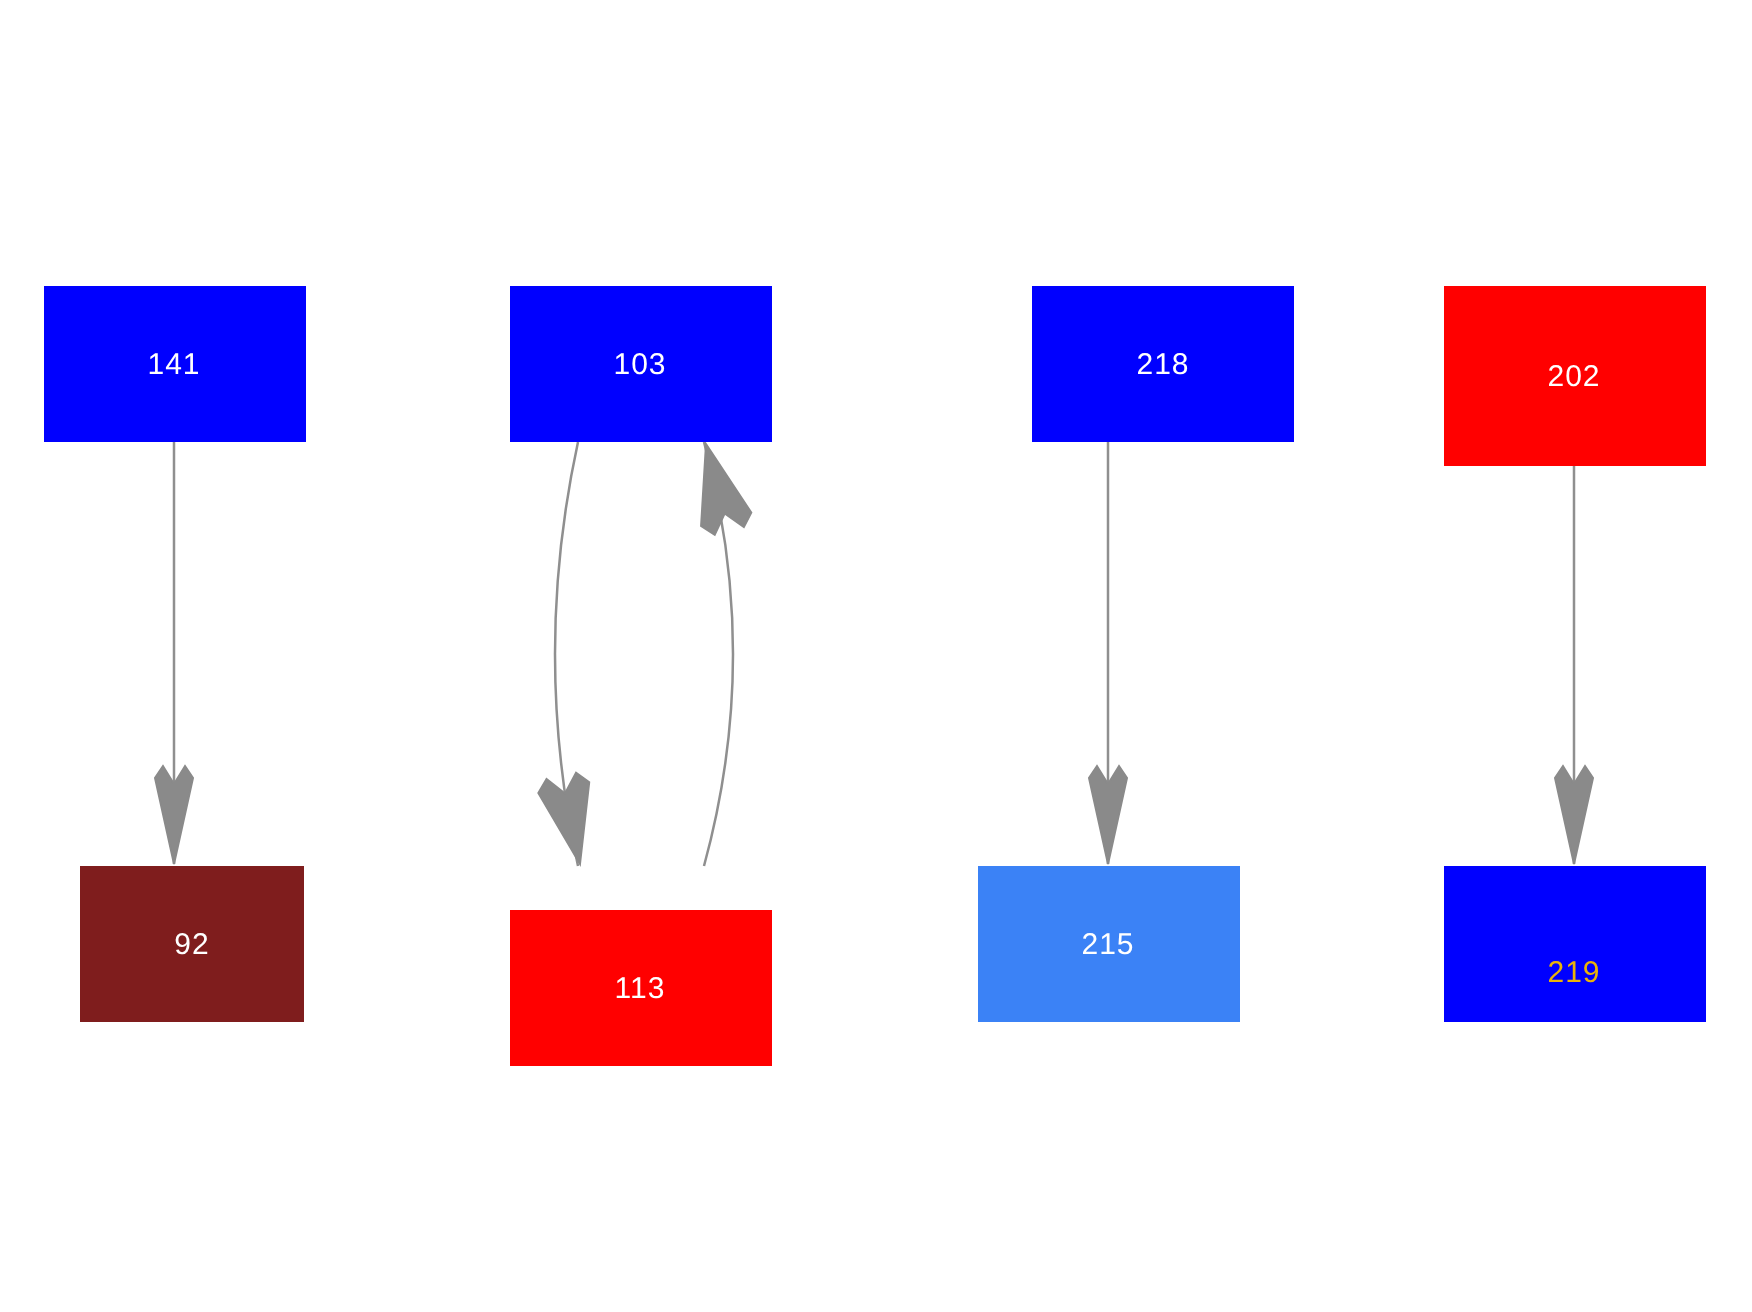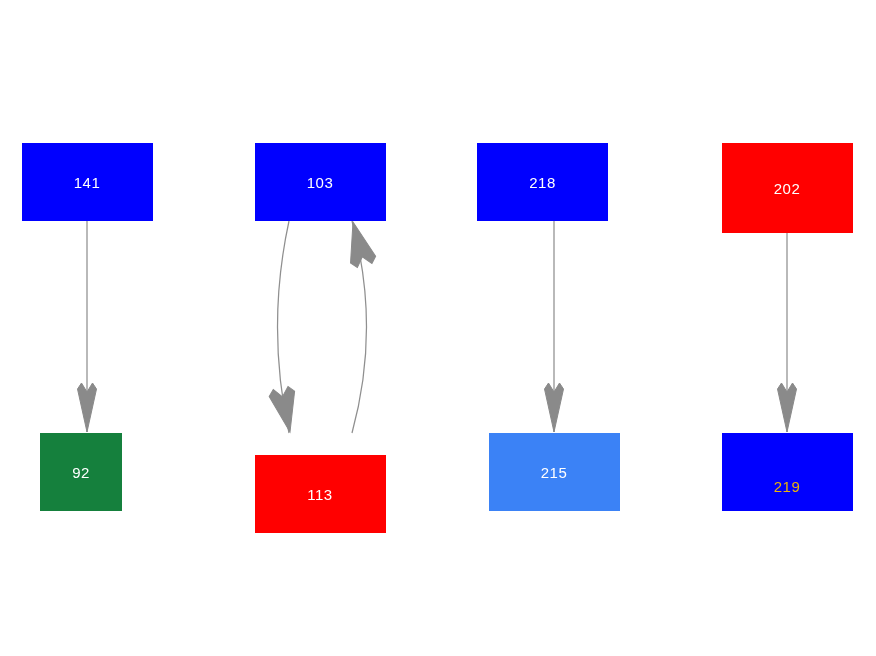--- a/index.html
+++ b/index.html
@@ -43,30 +43,30 @@
       <polygon points="0,0 -13,-39 -7.539999999999999,-45 0,-36 7.539999999999999,-45 13,-39" fill="#8a8a8a" stroke="#8a8a8a" stroke-width="1" transform="translate(353,222) rotate(165)"></polygon>
       <path d="M 554,221 L 554,432" fill="none" stroke="#8f8f8f" stroke-width="1.25"></path>
       <polygon points="0,0 -9.5,-43 -5.51,-49 0,-40 5.51,-49 9.5,-43" fill="#8a8a8a" stroke="#8a8a8a" stroke-width="1" transform="translate(554,432) rotate(0)"></polygon>
       <path d="M 787,221 L 787,432" fill="none" stroke="#8f8f8f" stroke-width="1.25"></path>
       <polygon points="0,0 -9.5,-43 -5.51,-49 0,-40 5.51,-49 9.5,-43" fill="#8a8a8a" stroke="#8a8a8a" stroke-width="1" transform="translate(787,432) rotate(0)"></polygon>
     </svg>
 
   <div class="node" style="width: 131px; height: 78px; left: 21.5px; top: 143px; background: rgb(0, 0, 255);">
     <span class="node-label" style="color: rgb(255, 255, 255);">141</span>
   </div>
-  <div class="node" style="width: 82px; height: 78px; left: 40px; top: 433px; background: #15803d;">
+  <div class="node" style="width: 112px; height: 78px; left: 40px; top: 433px; background: #7f1d1d;">
     <span class="node-label" style="color: rgb(255, 255, 255);">92</span>
   </div>
   <div class="node" style="width: 131px; height: 78px; left: 254.5px; top: 143px; background: rgb(0, 0, 255);">
     <span class="node-label" style="color: rgb(255, 255, 255);">103</span>
   </div>
   <div class="node" style="width: 131px; height: 78px; left: 254.5px; top: 433px; background: rgb(255, 0, 0); margin-top: 22px;">
     <span class="node-label" style="color: rgb(255, 255, 255);">113</span>
   </div>
-  <div class="node" style="width: 131px; height: 78px; left: 477px; top: 143px; background: rgb(0, 0, 255);">
+  <div class="node" style="width: 131px; height: 78px; left: 516px; top: 143px; background: rgb(0, 0, 255);">
     <span class="node-label" style="color: rgb(255, 255, 255);">218</span>
   </div>
   <div class="node" style="width: 131px; height: 78px; left: 488.5px; top: 433px; background: #3b82f6;">
     <span class="node-label" style="color: rgb(255, 255, 255);">215</span>
   </div>
   <div class="node" style="width: 131px; height: 90px; left: 721.5px; top: 143px; background: rgb(255, 0, 0);">
     <span class="node-label" style="color: rgb(255, 255, 255);">202</span>
   </div>
   <div class="node" style="width: 131px; height: 78px; left: 721.5px; top: 433px; background: rgb(0, 0, 255);">
     <span class="node-label" style="color: #eab308; margin-top: 28px;">219</span>

